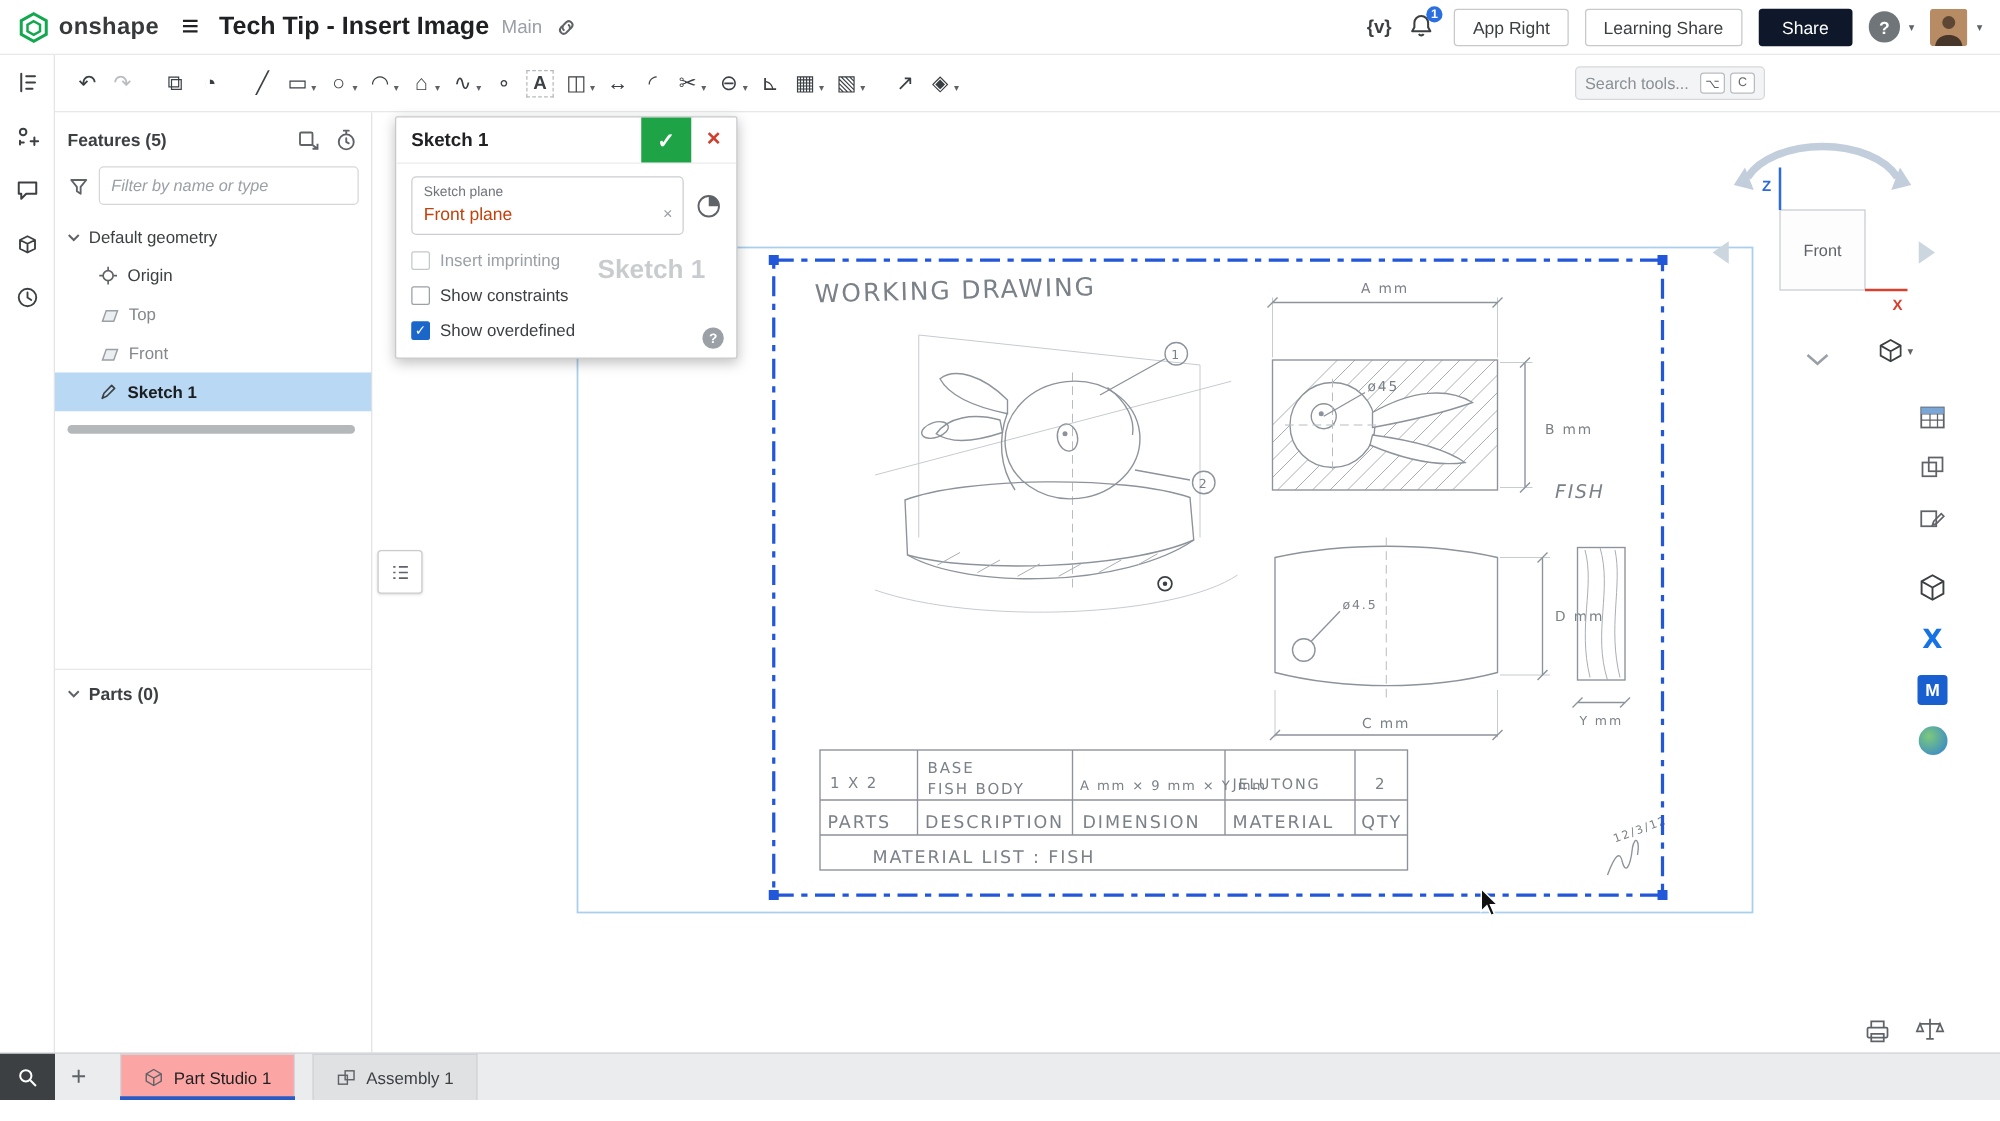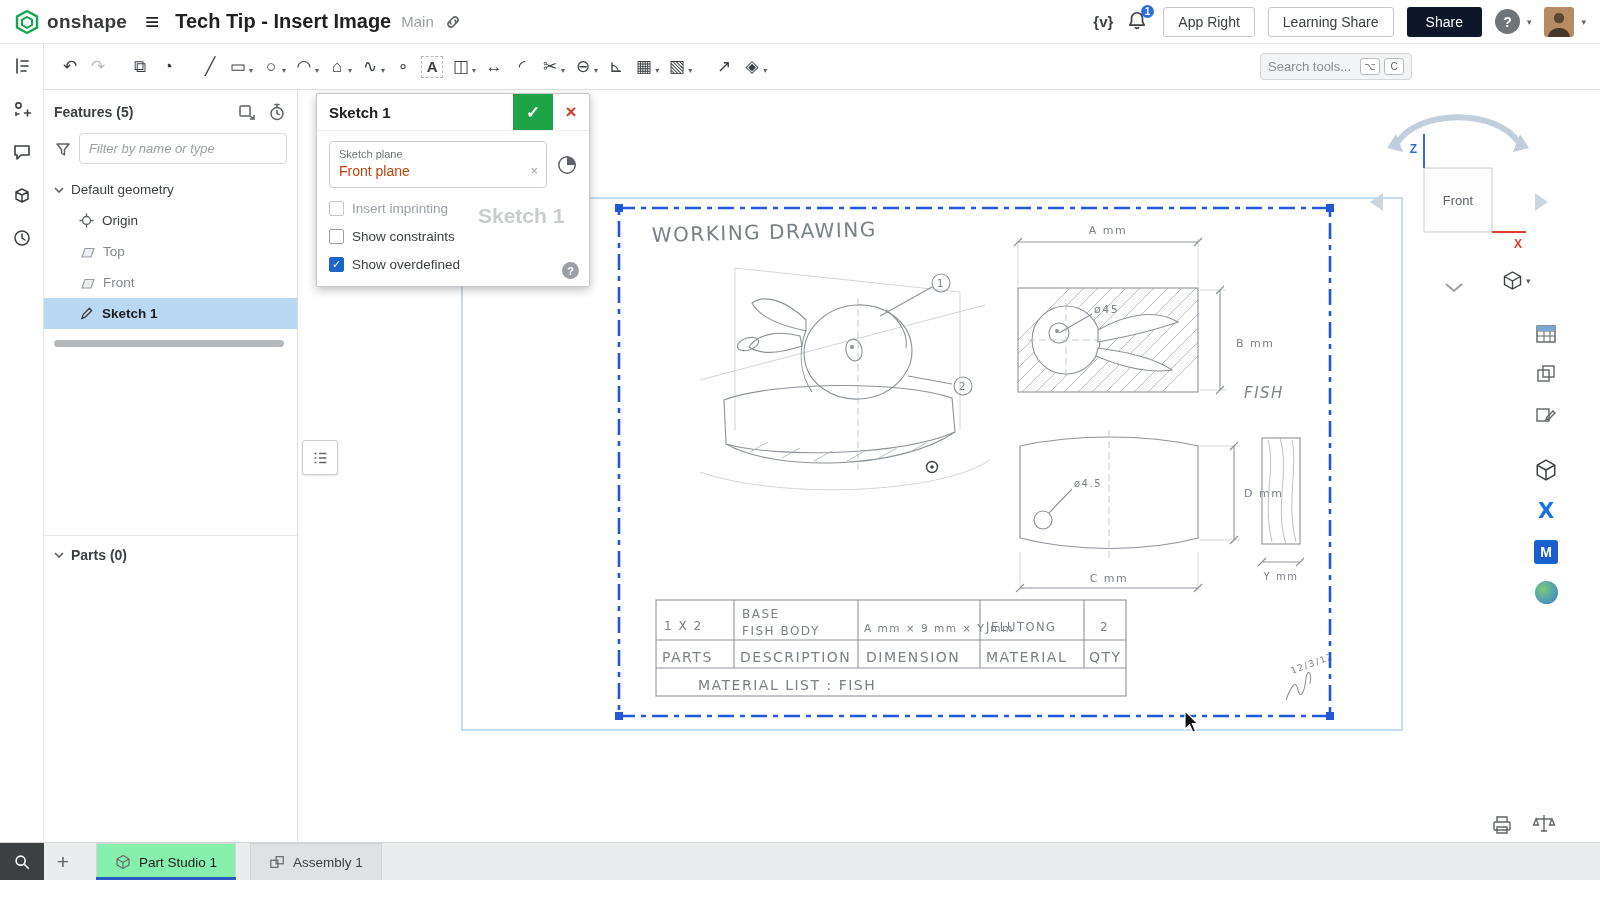--- a/index.html
+++ b/index.html
@@ -126,21 +126,21 @@
             background:#9aa0a6;color:#fff;font-size:11px;font-weight:700;display:flex;align-items:center;
             justify-content:center;cursor:pointer}
 
   
   .tabbar{position:absolute;left:0;top:842px;width:1600px;height:38px;background:#ebecee;
           border-top:1px solid #d2d4d7;display:flex;align-items:stretch;box-sizing:border-box}
   .tb-search{width:44px;background:#3c4043;display:flex;align-items:center;justify-content:center;cursor:pointer}
   .tb-plus{width:38px;display:flex;align-items:center;justify-content:center;font-size:21px;color:#5f6368;cursor:pointer}
   .tab{display:flex;align-items:center;gap:8px;padding:0 18px;font-size:13.5px;color:#3c4043;
        background:#e0e1e3;border:1px solid #cfd1d4;border-bottom:none;margin-left:14px;cursor:pointer;position:relative}
-  .tab.active{background:#86efac;border-color:#d2d4d7;color:#1f1f1f;font-weight:400}
+  .tab.active{background:#fca5a5;border-color:#d2d4d7;color:#1f1f1f;font-weight:400}
   .tab .ul{position:absolute;left:-1px;right:-1px;bottom:0;height:3px;background:#2a5ac4}
 </style>
 </head>
 <body>
 
 <div id="app">
 
   <header class="topbar">
     <span>
       <svg width="26" height="26" viewBox="0 0 26 26">

